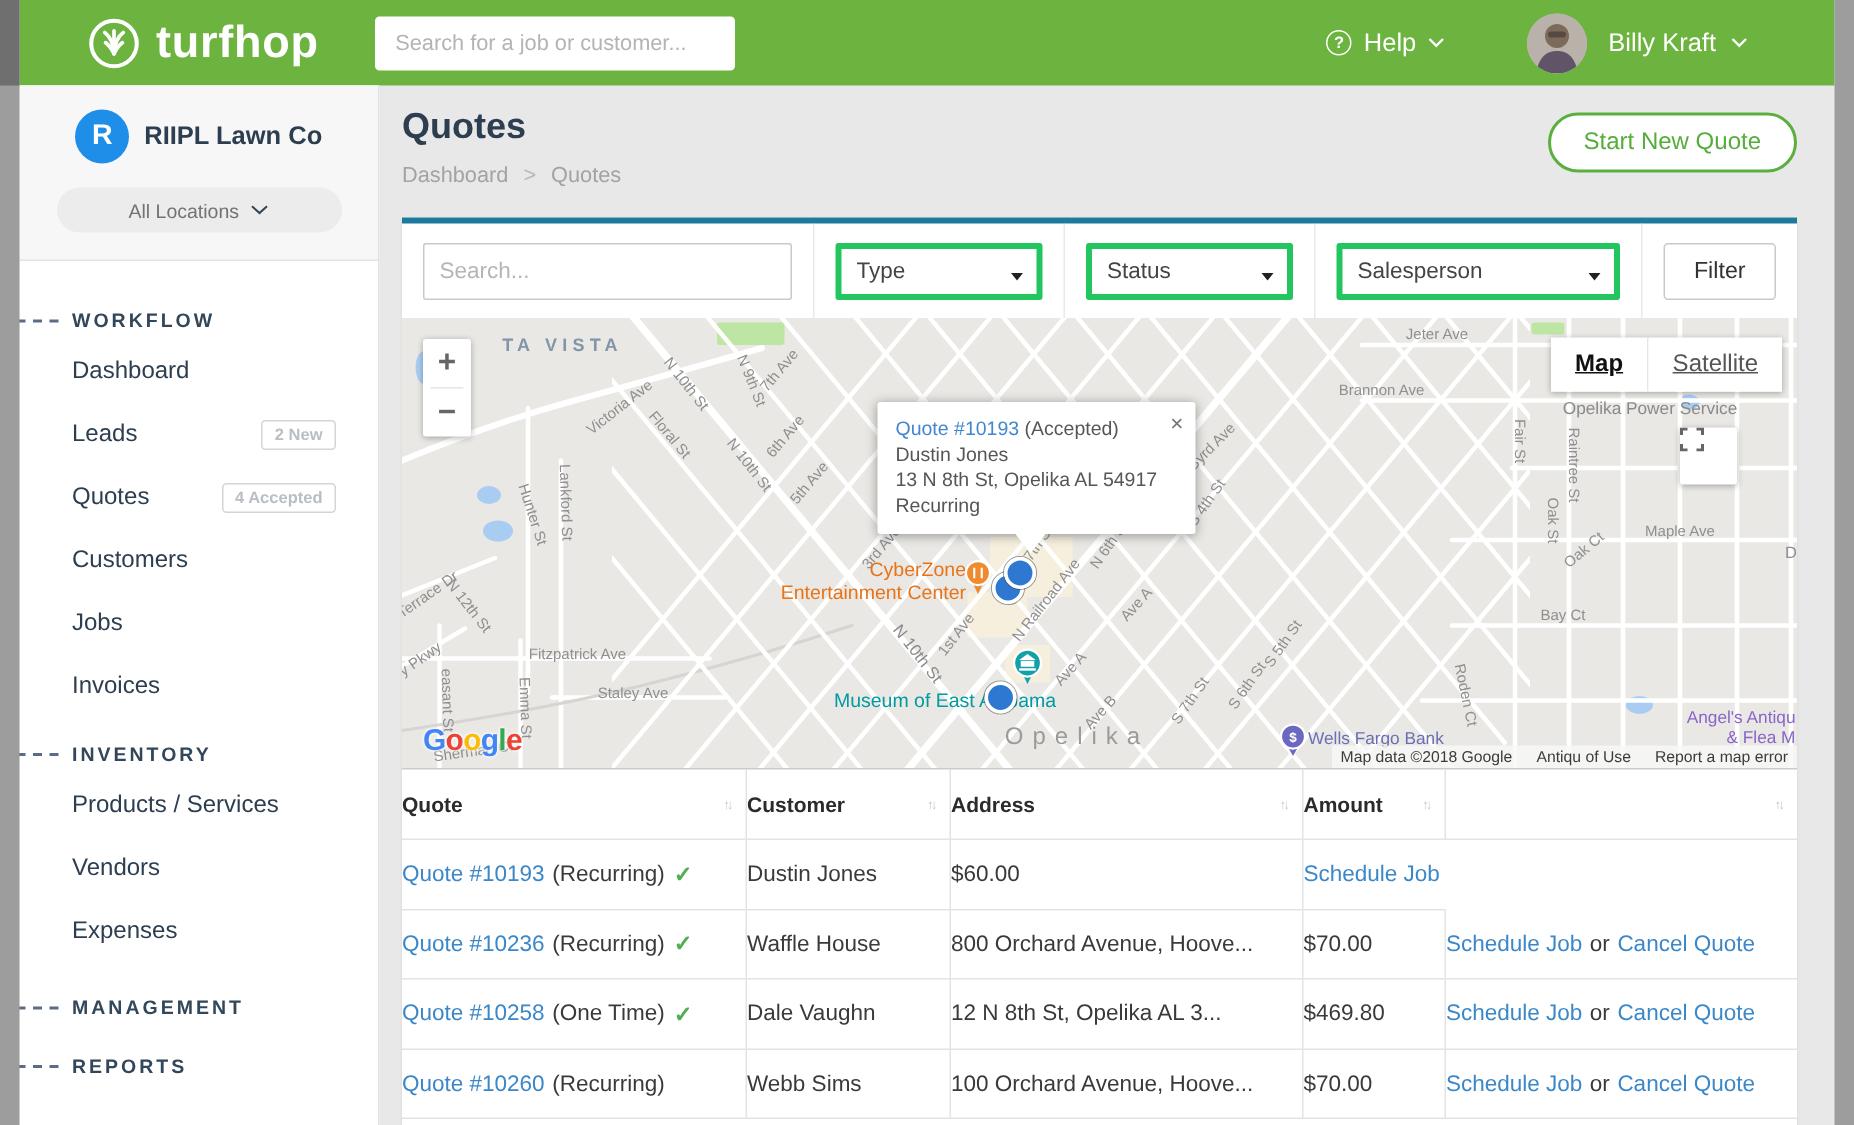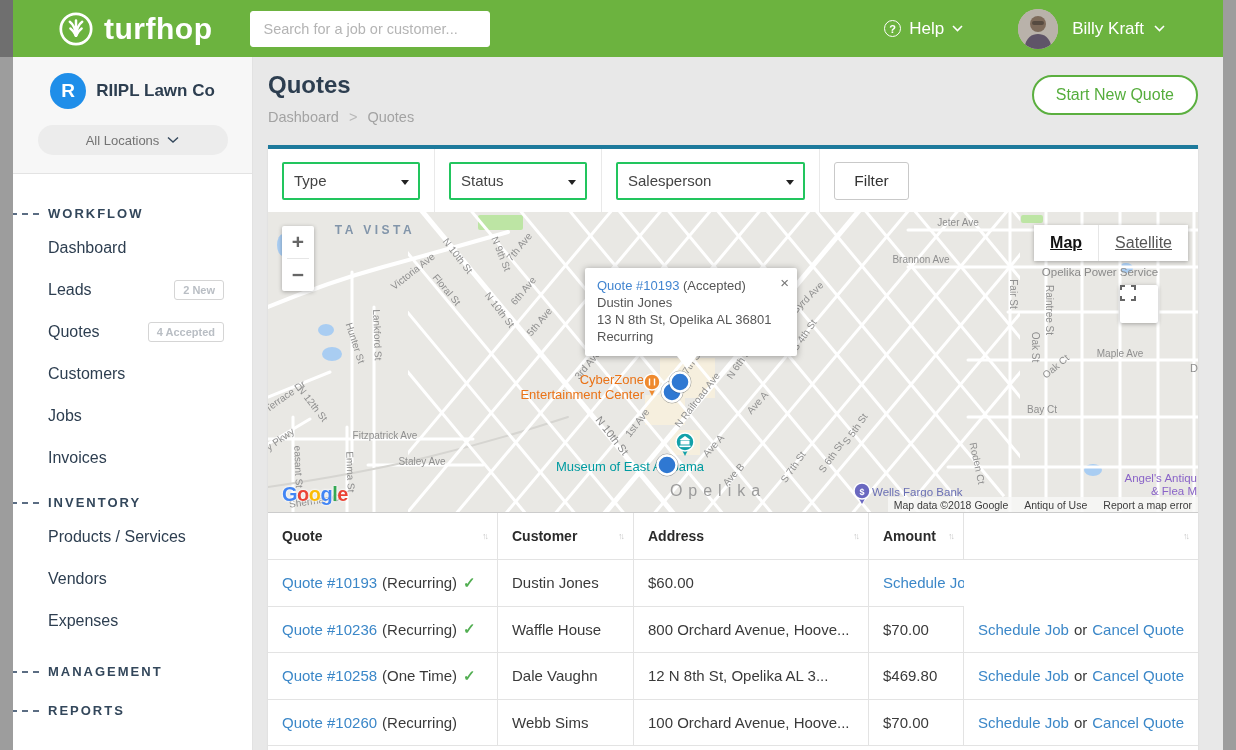--- a/index.html
+++ b/index.html
@@ -60,21 +60,21 @@
           border-top:4px solid #1d7a9c; box-shadow:0 1px 2px rgba(0,0,0,0.08); overflow:hidden; }
 
   
   .filter-row { display:flex; height:63px; }
   .fcell { display:flex; align-items:center; padding:0 14px; border-right:1px solid #e9e9e9; }
   .fcell:last-child { border-right:none; }
   .fc1 { width:275px; } .fc2 { width:167px; } .fc3 { width:167px; } .fc4 { width:218px; } .fc5 { width:103px; }
   .fsearch { width:100%; height:38px; border:1px solid #c9c9c9; border-radius:2px; padding:0 10px;
              font-size:15px; font-family:inherit; color:#555; outline:none; }
   .fsearch::placeholder { color:#b5b5b5; }
-  .fselect { position:relative; width:100%; height:38px; border:2px solid #22c55e; border-radius:2px;
+  .fselect { position:relative; width:100%; height:38px; border:4px solid #22c55e; border-radius:2px;
              display:flex; align-items:center; padding:0 24px 0 10px; font-size:15px; color:#444; cursor:pointer; background:#fff; }
   .fselect .tri { position:absolute; right:9px; top:16px; width:0; height:0;
                   border-left:4px solid transparent; border-right:4px solid transparent; border-top:5px solid #222; }
   .fbtn { width:100%; height:38px; background:#fff; border:1px solid #c9c9c9; border-radius:3px;
           font-size:15.5px; color:#333; font-family:inherit; cursor:pointer; }
 
   
   .map { position:relative; width:930px; height:300px; background:#e9e8e4; overflow:hidden; cursor:default; }
   .map svg { position:absolute; left:0; top:0; }
   .zoomctrl { position:absolute; left:14px; top:14px; width:32px; background:#fff; border-radius:2px;
@@ -99,21 +99,21 @@
   .gpopup .pclose { position:absolute; right:8px; top:5px; color:#757575; font-size:15px; cursor:pointer; }
   .glogo { position:absolute; left:14px; bottom:6px; font-size:20px; font-weight:bold; letter-spacing:-0.5px;
            text-shadow:0 0 2px #fff, 0 0 3px #fff; z-index:5; cursor:pointer; }
   .attr { position:absolute; right:0; bottom:0; height:15px; display:flex; gap:16px; align-items:center;
           background:rgba(248,248,246,0.8); padding:0 6px; font-size:10.5px; color:#3c3c3c; z-index:5; }
   .attr span { white-space:nowrap; }
 
   
   .tbl { border-top:1px solid #ccc; }
   .trow { display:grid; grid-template-columns:230px 136px 235px 95px 1fr; }
-  .tcell { display:flex; align-items:center; padding-left:14px; border-right:1px solid #e3e3e3;
+  .tcell { display:flex; align-items:center; border-right:1px solid #e3e3e3;
            border-bottom:1px solid #e3e3e3; white-space:nowrap; overflow:hidden; }
   .tcell:last-child { border-right:none; }
   .thead .tcell { height:47px; font-size:14px; font-weight:bold; color:#2b2b2b; }
   .tbody .tcell { height:46.5px; font-size:15px; color:#3a3a3a; }
   .sort { margin-left:auto; margin-right:10px; font-size:9px; letter-spacing:-2px; color:#c9c9c9; cursor:pointer; }
   .qlink, .alink { color:#3b87c8; cursor:pointer; }
   .qtype { margin-left:5px; }
   .check { color:#52ae52; font-weight:bold; margin-left:6px; }
   .acts { display:flex; gap:5px; }
 </style>
@@ -226,20 +226,23 @@
       <span>Dashboard</span>
       <span class="bc-sep">&gt;</span>
       <span>Quotes</span>
     </div>
     <button class="cta">Start New Quote</button>
   </div>
 
   <section class="card">
 
     <div class="filter-row">
+      <div class="fcell fc1">
+        <input class="fsearch" type="text" placeholder="Search..." style="">
+      </div>
       <div class="fcell fc2">
         <div class="fselect">
           <span>Type</span>
             <span class="tri"></span>
         </div>
       </div>
       <div class="fcell fc3">
         <div class="fselect">
           <span>Status</span>
             <span class="tri"></span>
@@ -441,21 +444,21 @@
         <svg width="16" height="16" viewBox="0 0 16 16">
           <path d="M1,5 V1 H5 M11,1 H15 V5 M15,11 V15 H11 M5,15 H1 V11" fill="none" stroke="#666" stroke-width="2"></path>
         </svg>
       </div>
 
       <div class="gpopup">
         <span class="pclose">×</span>
         <div><span class="plink">Quote #10193</span>
              <span>(Accepted)</span></div>
         <div>Dustin Jones</div>
-        <div>13 N 8th St, Opelika AL 36801</div>
+        <div>13 N 8th St, Opelika AL 54917</div>
         <div>Recurring</div>
       </div>
 
       <div class="glogo" id="google-logo"><span style="color: rgb(66, 133, 244);">G</span><span style="color: rgb(234, 67, 53);">o</span><span style="color: rgb(251, 188, 5);">o</span><span style="color: rgb(66, 133, 244);">g</span><span style="color: rgb(52, 168, 83);">l</span><span style="color: rgb(234, 67, 53);">e</span></div>
       <div class="attr">
         <span>Map data ©2018 Google</span>
         <span>Antiqu of Use</span>
         <span>Report a map error</span>
       </div>
     </div>

